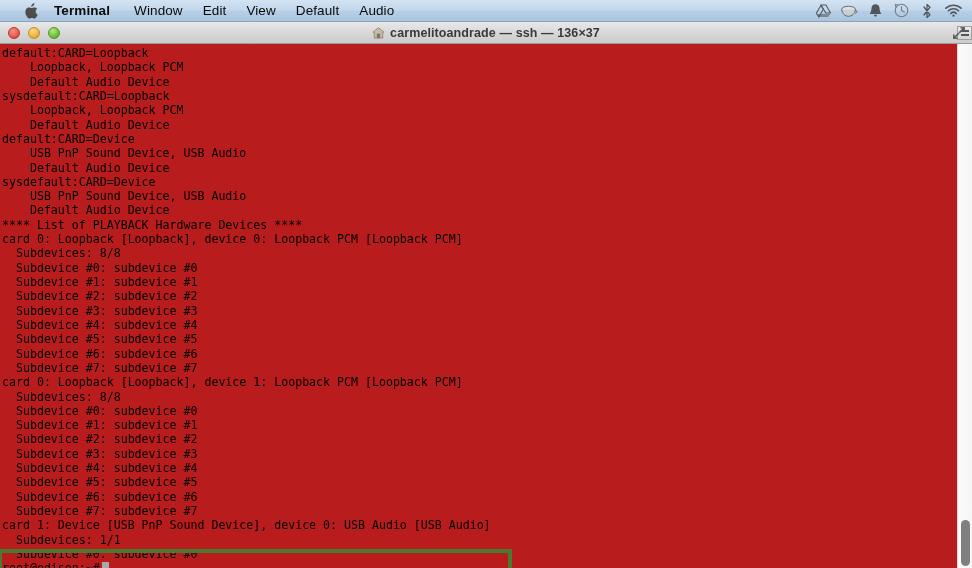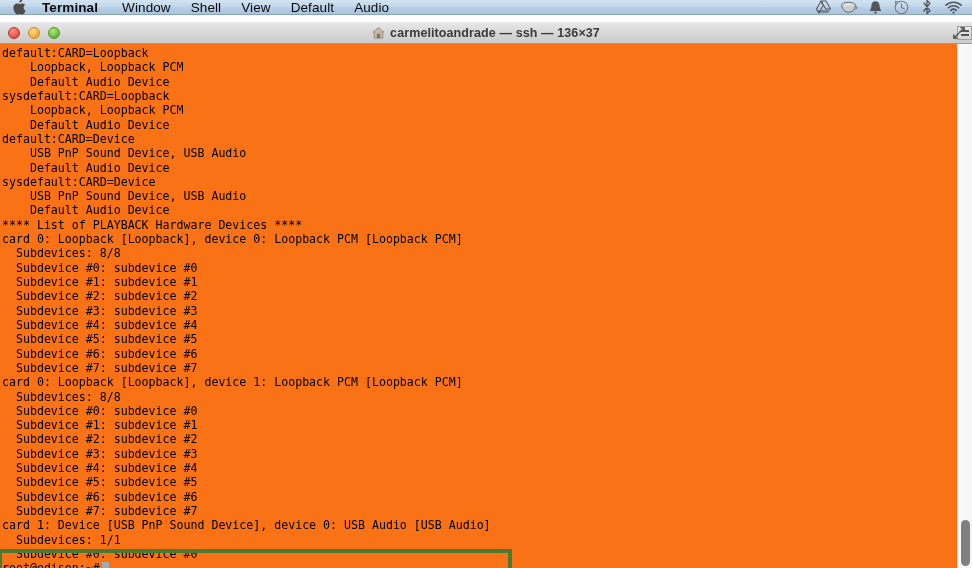--- a/index.html
+++ b/index.html
@@ -14,30 +14,31 @@
     overflow: hidden;
     font-family: "Liberation Sans", sans-serif;
     -webkit-font-smoothing: antialiased;
   }
 
   
   #menubar {
     position: absolute;
     left: 0; top: 0;
     width: 972px;
-    height: 15px;
+    height: 22px;
     background: linear-gradient(to bottom,
         #d3e3f2 0%, #c3d8ec 45%, #b6cfe6 55%, #a9c4de 100%);
     border-bottom: 1px solid #8ba4bb;
     box-sizing: border-box;
     display: flex;
     align-items: center;
     font-size: 13px;
     color: #0a0a0a;
     user-select: none;
+    padding-left: 12px;
   }
   #apple-menu {
     padding: 0 13px 0 13px;
     display: flex;
     align-items: center;
     height: 100%;
   }
   #apple-menu svg { display: block; }
   .menu-item {
     padding: 0 10px;
@@ -133,21 +134,21 @@
     justify-content: center;
     z-index: 5;
   }
 
   
   #terminal {
     position: absolute;
     left: 0; top: 44px;
     width: 972px;
     height: 524px;
-    background: #f97316;
+    background: #b91c1c;
     overflow: hidden;
   }
   #terminal-text {
     position: absolute;
     left: 0;
     top: 2px;
     width: 950px;
     font-family: "DejaVu Sans Mono", "Liberation Mono", monospace;
     font-size: 11.6px;
     line-height: 14.32px;
@@ -228,21 +229,21 @@
 
 <div id="menubar">
   <div id="apple-menu">
     <svg width="14" height="16" viewBox="0 0 14 16">
       <path d="M9.4 0.2c0.1 0.9-0.25 1.75-0.8 2.4-0.58 0.68-1.5 1.2-2.4 1.13-0.12-0.87 0.3-1.78 0.82-2.35C7.64 0.68 8.6 0.2 9.4 0.2z" fill="#4d4d4d"></path>
       <path d="M12.6 11.7c-0.33 0.77-0.49 1.11-0.92 1.79-0.6 0.95-1.44 2.13-2.48 2.14-0.93 0.01-1.17-0.6-2.43-0.6-1.26 0.01-1.52 0.61-2.45 0.6-1.04-0.01-1.84-1.08-2.44-2.02C0.2 10.97-0.02 7.88 1.02 6.24c0.74-1.16 1.9-1.84 3-1.84 1.12 0 1.82 0.61 2.75 0.61 0.9 0 1.45-0.61 2.75-0.61 0.98 0 2.02 0.53 2.76 1.45-2.43 1.33-2.03 4.8 0.32 5.85z" fill="#4d4d4d"></path>
     </svg>
   </div>
   <div class="menu-item app-name">Terminal</div>
   <div class="menu-item">Window</div>
-  <div class="menu-item">Shell</div>
+  <div class="menu-item">Edit</div>
   <div class="menu-item">View</div>
   <div class="menu-item">Default</div>
   <div class="menu-item">Audio</div>
 
   <div id="menubar-right">
     <div class="status-icon">
       <svg width="15" height="14" viewBox="0 0 16 14">
         <path d="M5.4 0.5 L10.6 0.5 L15.6 9.2 L10.4 9.2 Z" fill="none" stroke="#3b3b3b" stroke-width="1.1"></path>
         <path d="M5.2 1.1 L0.4 9.4 L3.0 13.4 L7.8 5.2 Z" fill="none" stroke="#3b3b3b" stroke-width="1.1"></path>
         <path d="M0.8 10.2 L15.2 10.2 L12.8 13.5 L3.2 13.5 Z" fill="#3b3b3b" opacity="0.55"></path>

